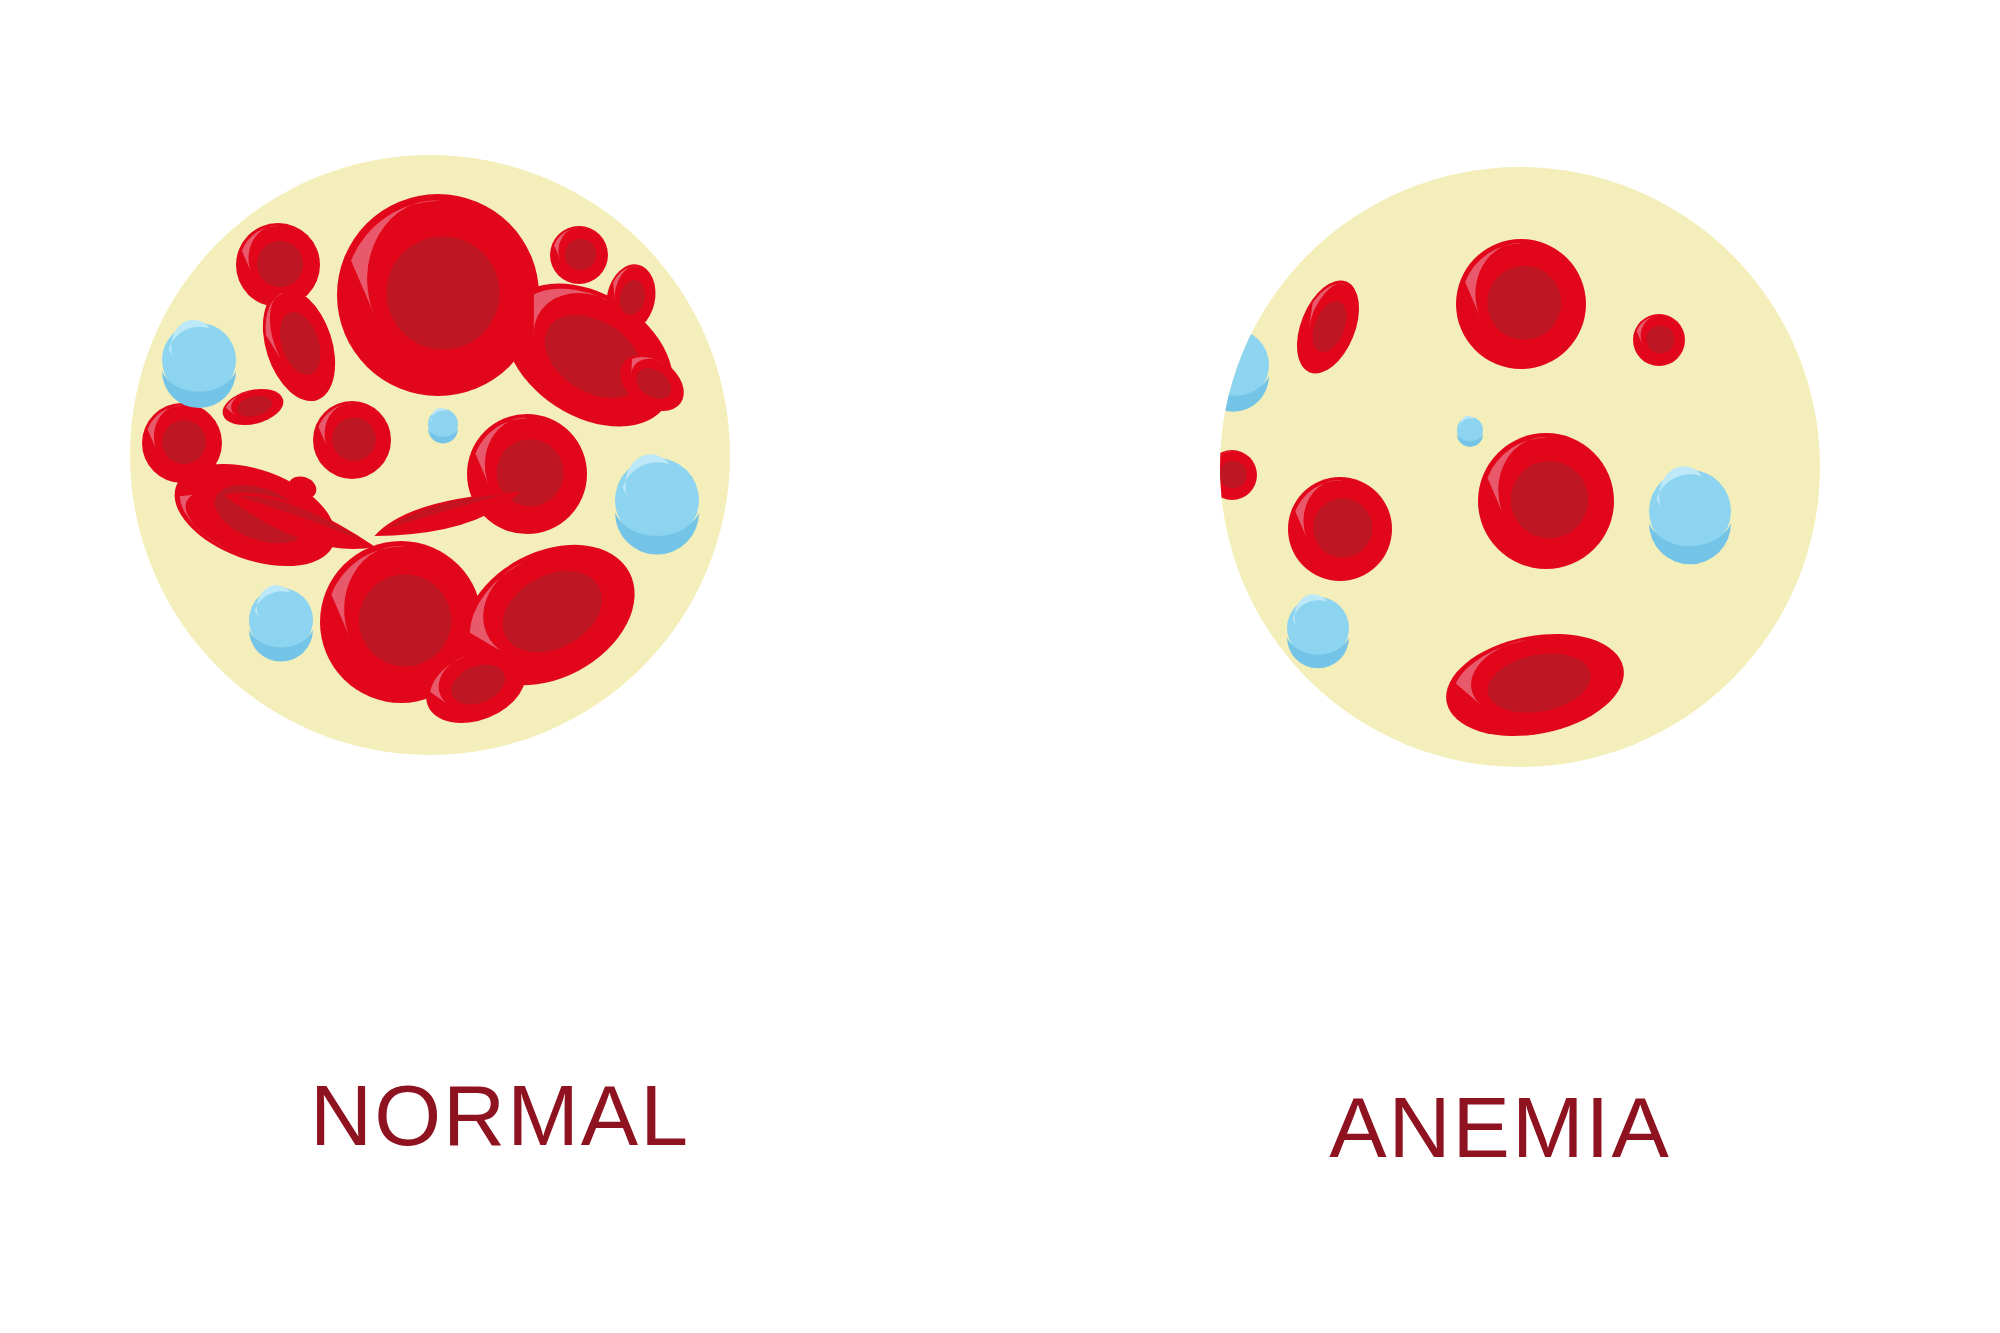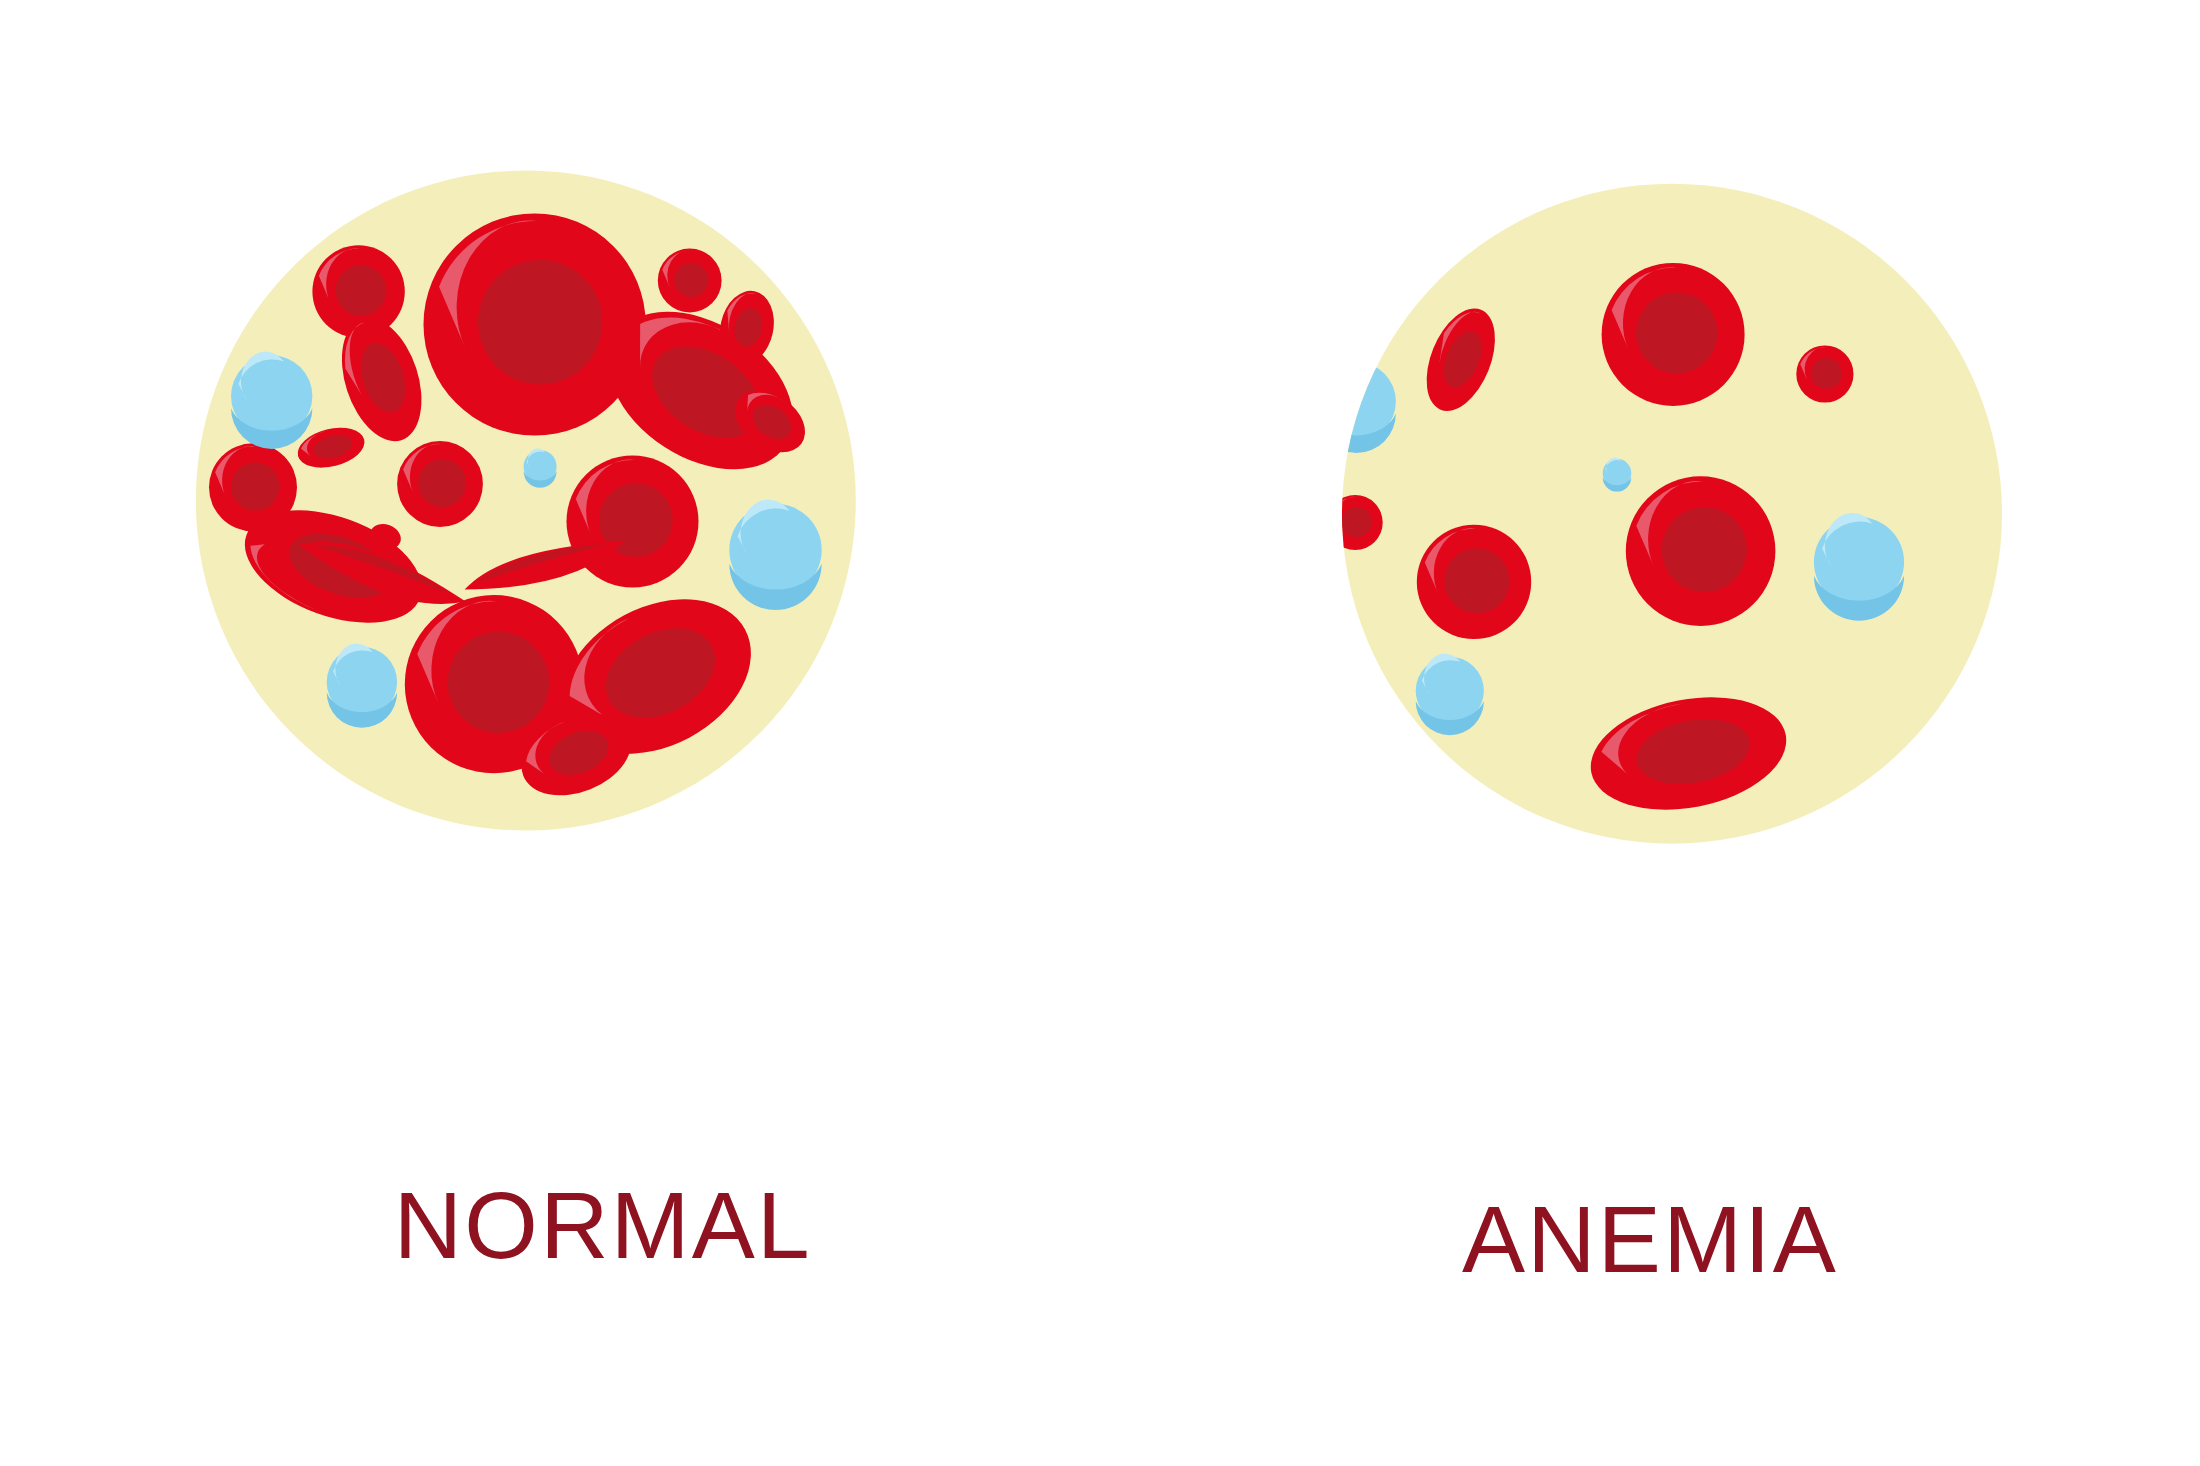--- a/index.html
+++ b/index.html
@@ -1,21 +1,21 @@
 <!DOCTYPE html>
 <html><head>
 <meta charset="utf-8">
 <title>Normal vs Anemia Blood Comparison</title>
 <style>
   html,body{margin:0;padding:0;background:#ffffff;}
   body{width:2000px;height:1333px;position:relative;overflow:hidden;
        font-family:"Liberation Sans","DejaVu Sans",sans-serif;}
   #stage{position:absolute;left:0;top:0;width:2000px;height:1333px;background:#ffffff;}
   .panel{position:absolute;top:0;width:1000px;height:1333px;}
-  #panel-normal{left:0;margin-left:48px;}
+  #panel-normal{left:0;}
   #panel-anemia{left:1000px;margin-top:12px;}
   .panel-label{position:absolute;left:0;width:1000px;text-align:center;
     top:1072px;font-size:86px;line-height:86px;letter-spacing:2px;
     font-weight:400;color:#8E1220;white-space:nowrap;
     font-family:"Liberation Sans","DejaVu Sans",sans-serif;}
   svg.cells{position:absolute;left:0;top:0;width:1000px;height:1010px;display:block;}
 </style>
 </head>
 <body>
 

